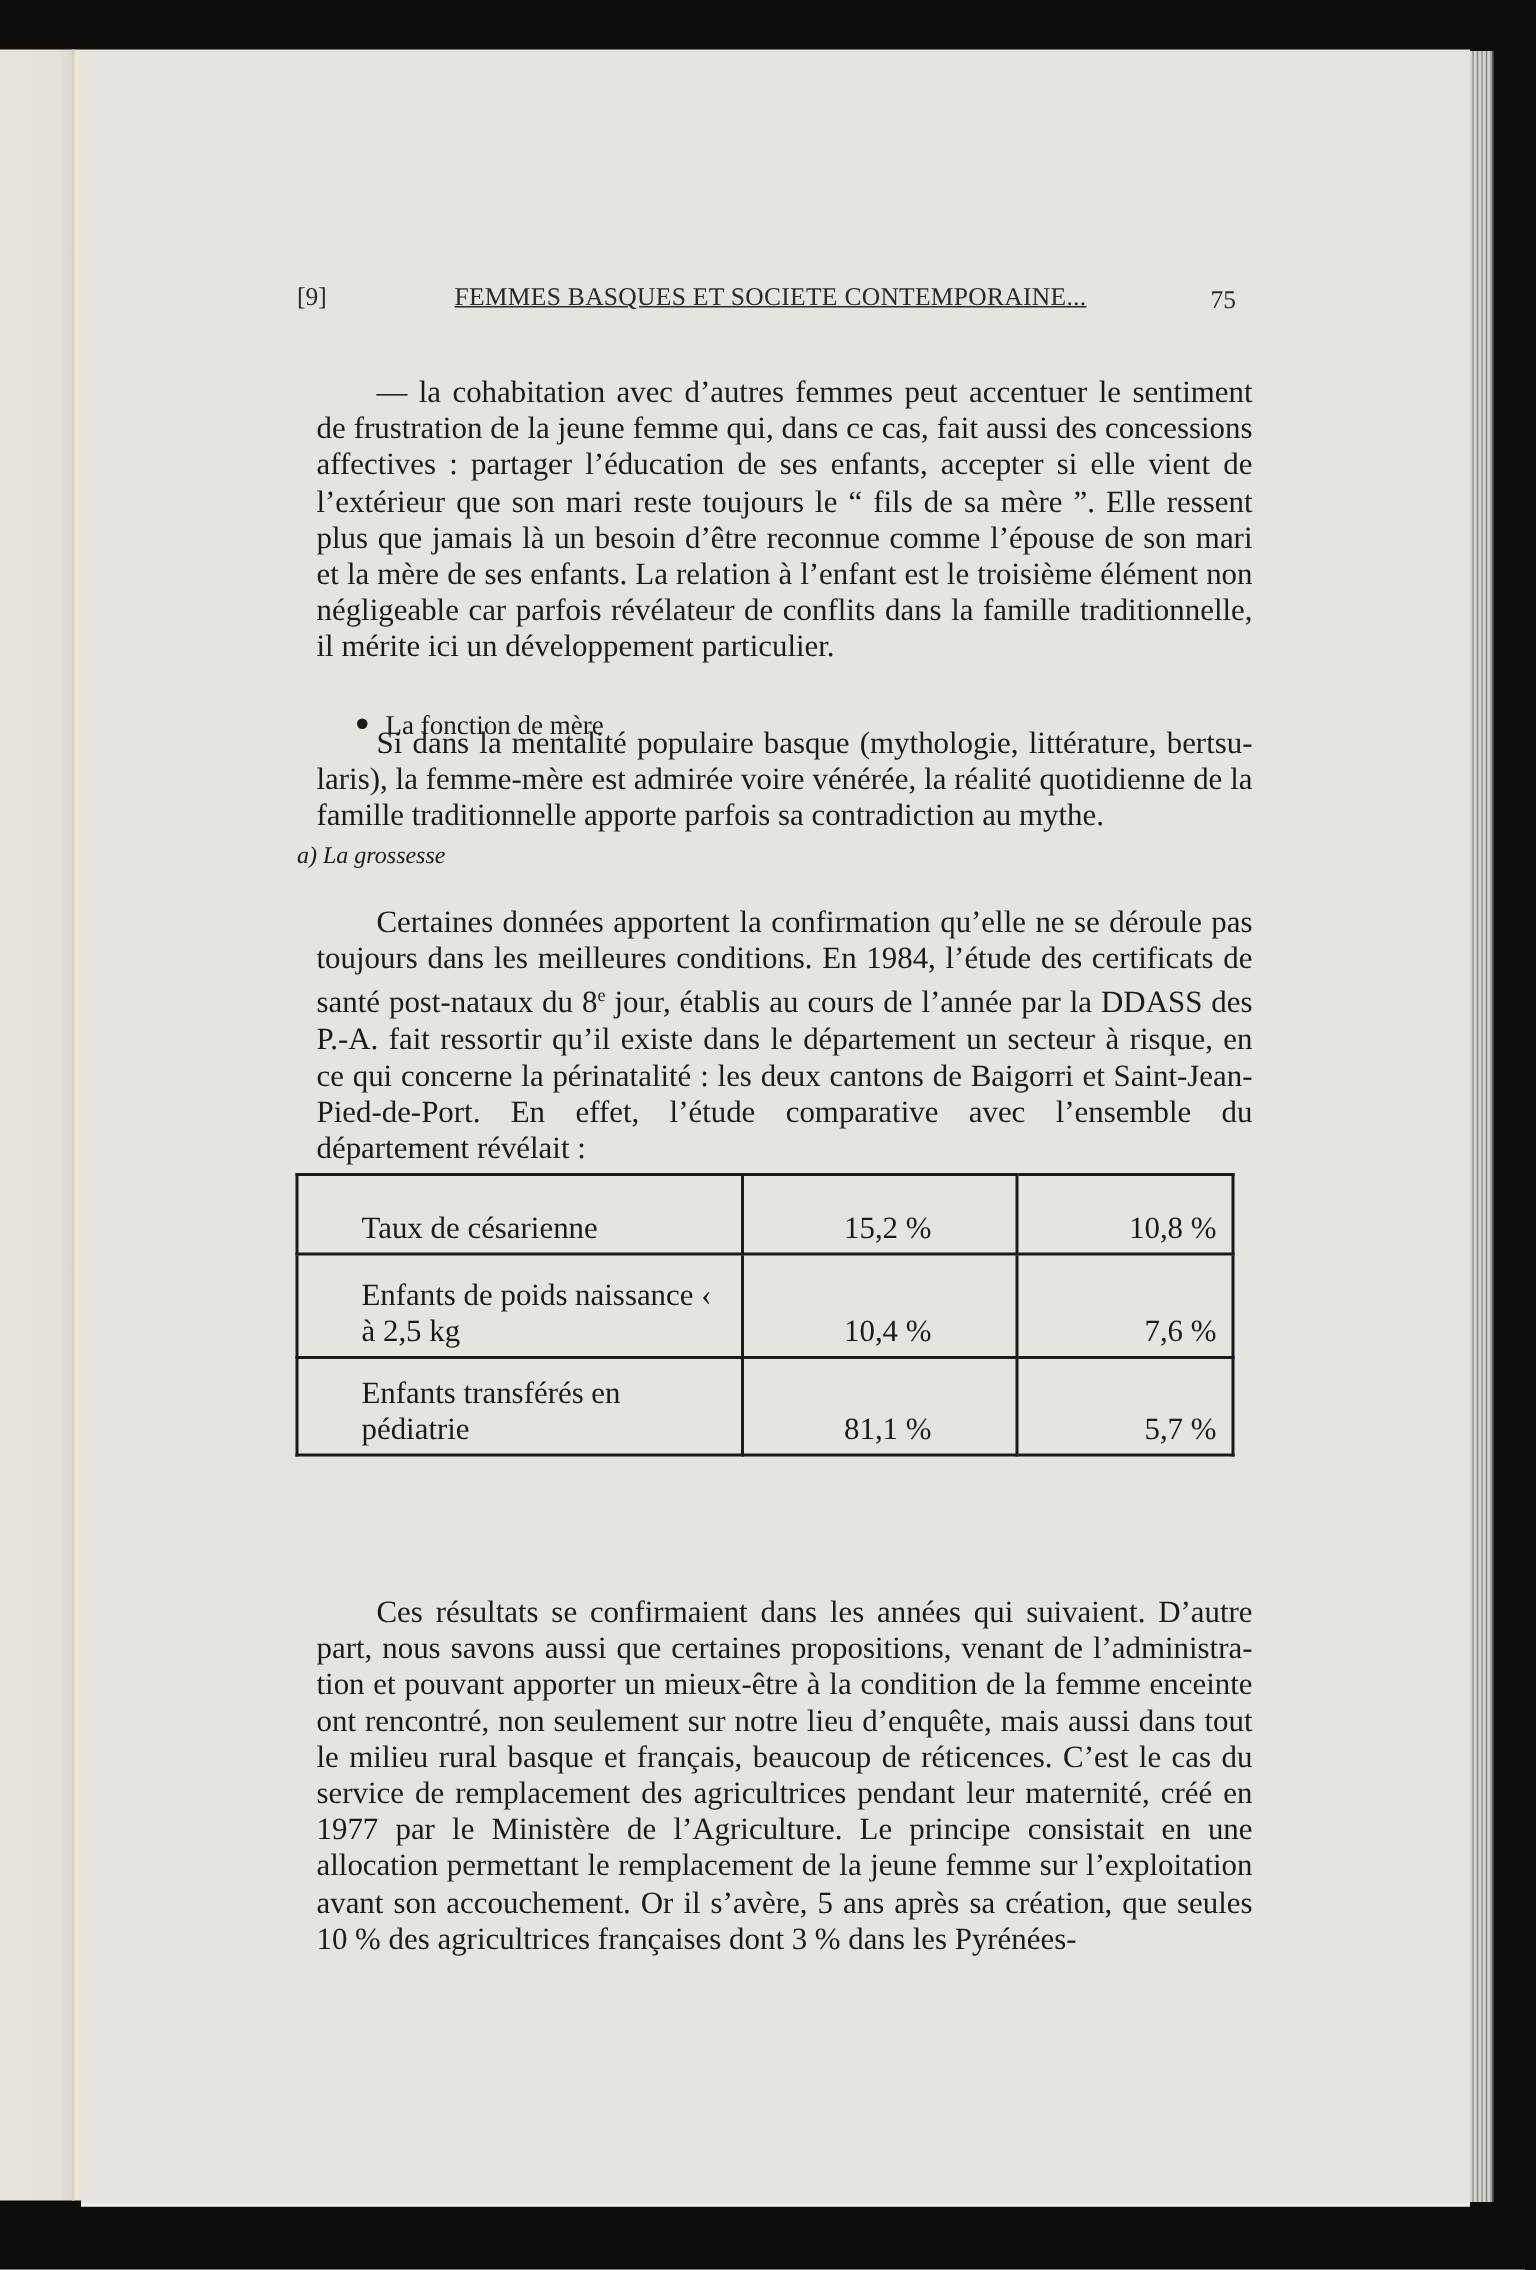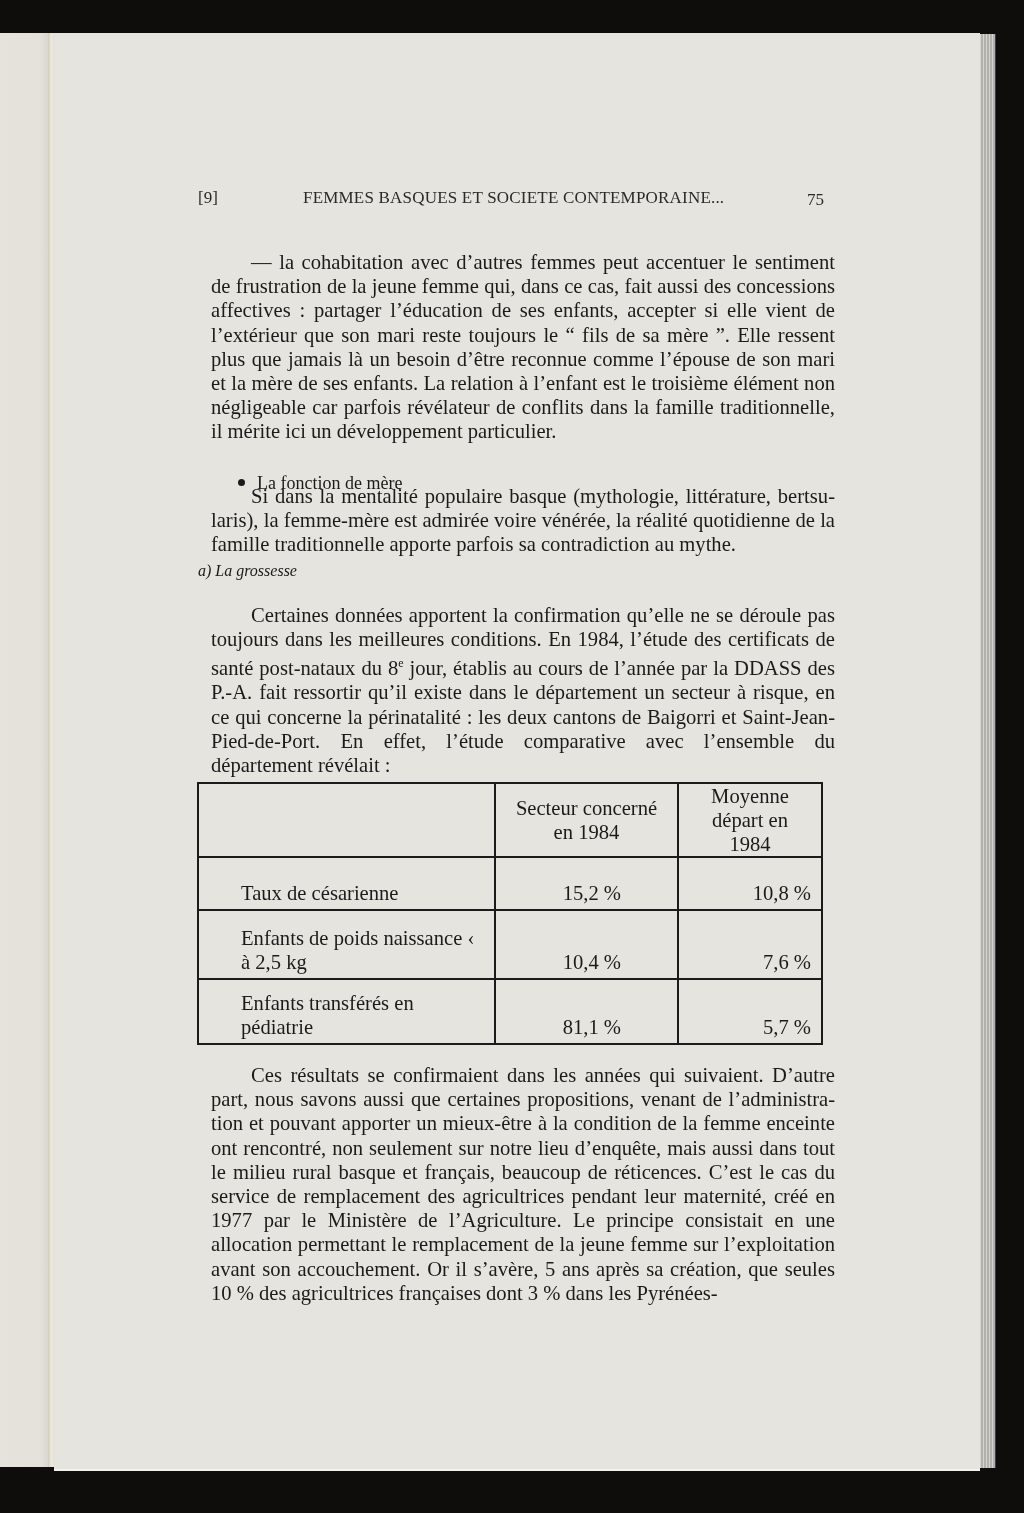--- a/index.html
+++ b/index.html
@@ -61,20 +61,21 @@
     .running-head .sec {
       position: absolute;
       left: 0;
       top: 0;
     }
     .running-head .title {
       position: absolute;
       left: 105px;
       top: 0;
       letter-spacing: 0.2px;
+      text-decoration: underline;
     }
     .running-head .num {
       position: absolute;
       right: 0;
       top: 2px;
     }
     .body-text {
       position: absolute;
       left: 211px;
       width: 624px;
@@ -181,25 +182,20 @@
 </div>
 
 <div class="subhead">a) La grossesse</div>
 
 <div class="body-text para3">
   <p><span>Certaines données apportent la confirmation qu’elle ne se déroule pas toujours dans les meilleures conditions. En 1984, l’étude des certificats de santé post-nataux du 8</span><sup style="font-size:12px;">e</sup><span> jour, établis au cours de l’année par la DDASS des P.-A. fait ressortir qu’il existe dans le département un secteur à risque, en ce qui concerne la périnatalité : les deux cantons de Baigorri et Saint-Jean-Pied-de-Port. En effet, l’étude comparative avec l’ensemble du département révélait :</span></p>
 </div>
 
 <table class="data-table">
   <tbody>
-      <tr>
-    <th></th>
-    <th>Secteur concerné en 1984</th>
-    <th>Moyenne départ en 1984</th>
-  </tr>
   <tr class="r1">
     <td class="label">Taux de césarienne</td>
     <td class="val val1">15,2 %</td>
     <td class="val val2">10,8 %</td>
   </tr>
   <tr class="r2">
     <td class="label">Enfants de poids naissance ‹ à 2,5 kg</td>
     <td class="val val1">10,4 %</td>
     <td class="val val2">7,6 %</td>
   </tr>

